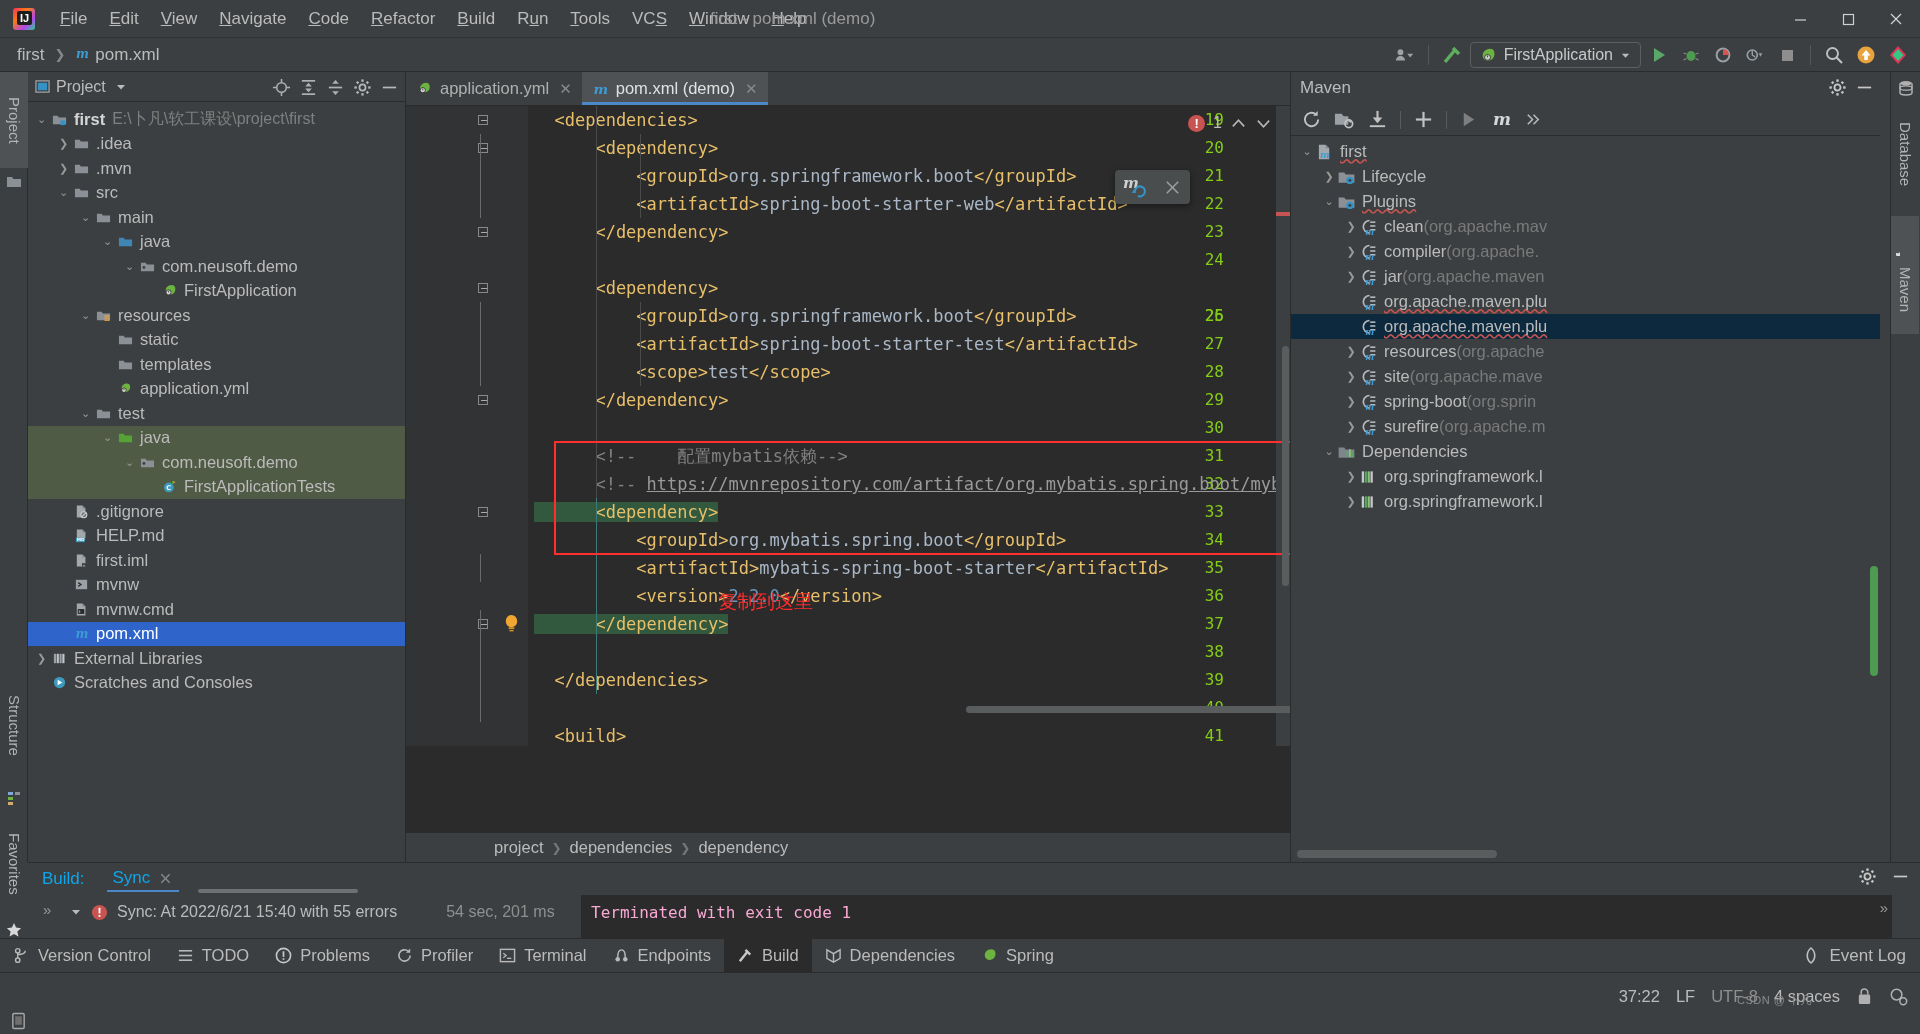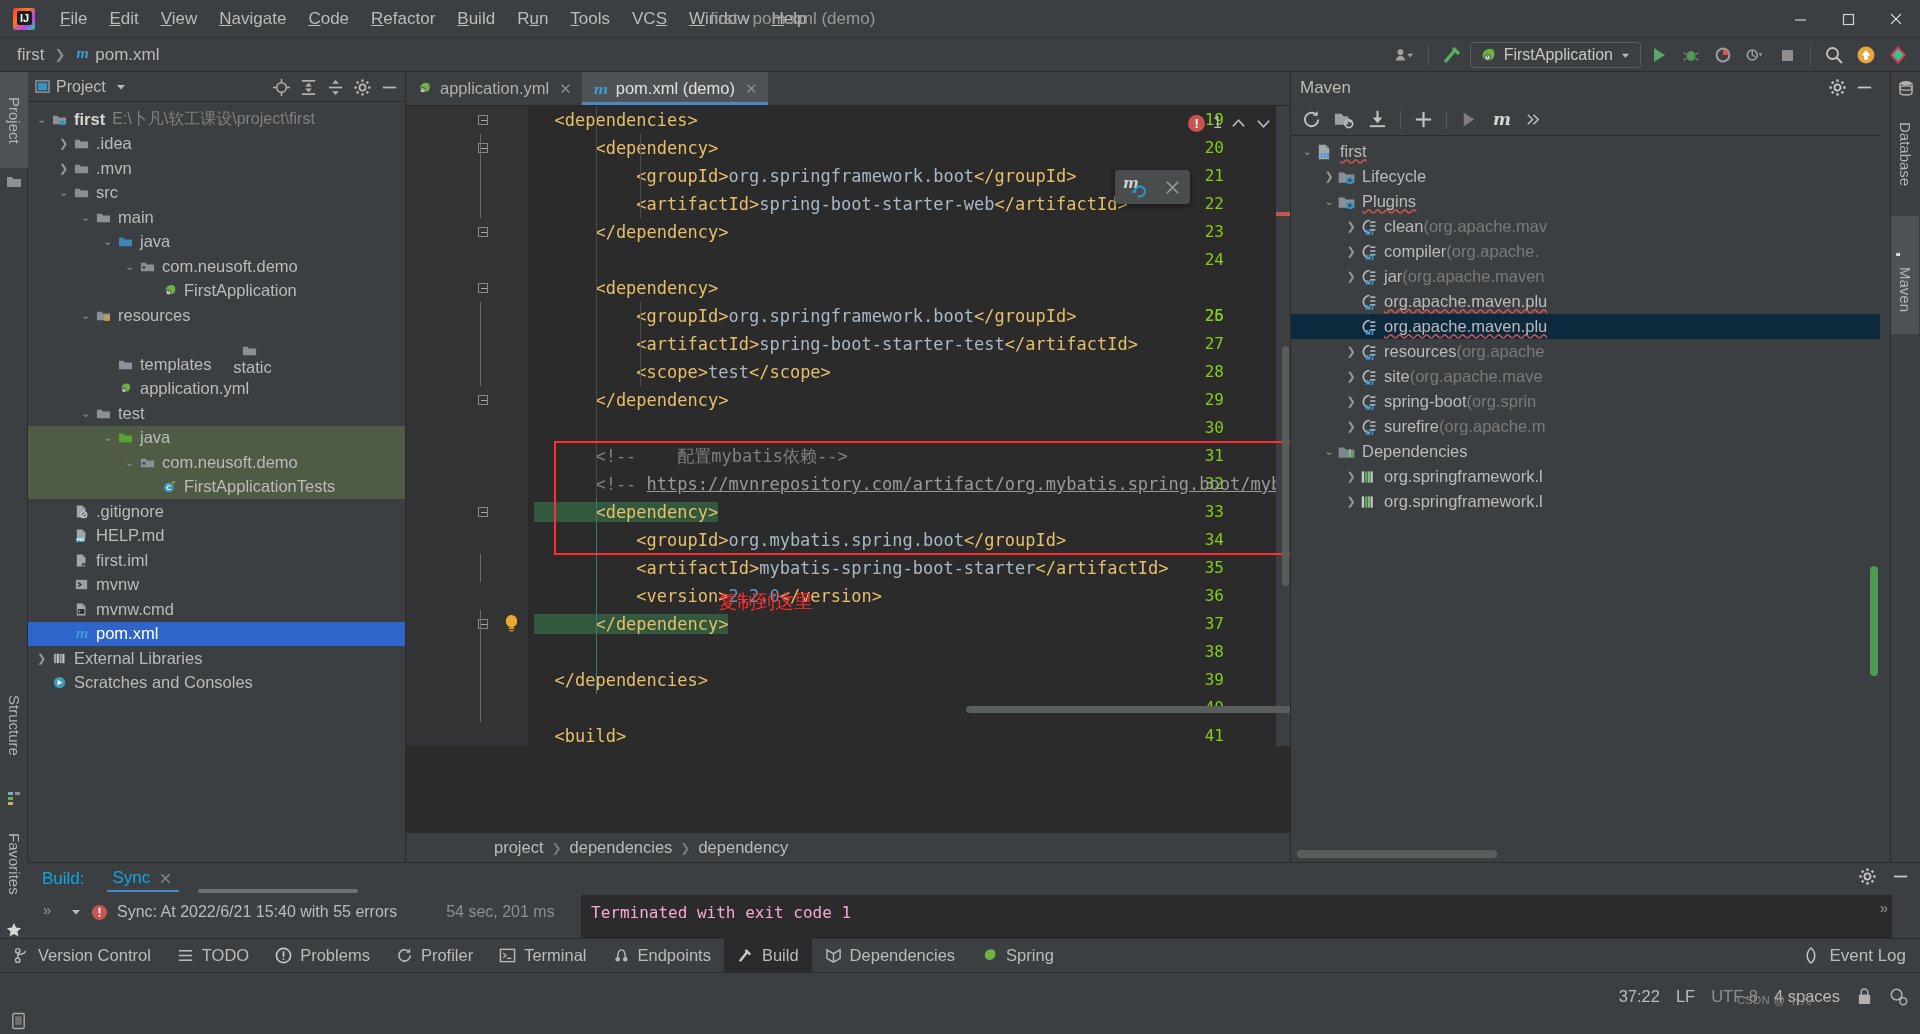--- a/index.html
+++ b/index.html
@@ -608,21 +608,21 @@
         <div class="trow" style="padding-left: 50px;">
           <span class="arrow">⌄</span>
           <svg width="17" height="16" viewBox="0 0 16 16" class="fico">
             <path d="M1 4h5l1.3 1.8H15V13H1z" fill="#8b9097"></path>
             <rect x="9" y="8" width="5.5" height="1.3" fill="#e8a33d"></rect>
             <rect x="9" y="10.2" width="5.5" height="1.3" fill="#e8a33d"></rect>
             <rect x="9" y="12.4" width="5.5" height="1.3" fill="#e8a33d"></rect>
           </svg>
           <span class="lbl">resources</span>
         </div>
-        <div class="trow" style="padding-left: 72px; flex-direction: column;">
+        <div class="trow" style="padding-left: 72px;">
           <span class="arrow"></span>
           <svg width="17" height="16" viewBox="0 0 16 16" class="fico">
             <path d="M1 4h5l1.3 1.8H15V13H1z" fill="#8b9097"></path>
           </svg>
           <span class="lbl">static</span>
         </div>
         <div class="trow" style="padding-left: 72px;">
           <span class="arrow"></span>
           <svg width="17" height="16" viewBox="0 0 16 16" class="fico">
             <path d="M1 4h5l1.3 1.8H15V13H1z" fill="#8b9097"></path>

